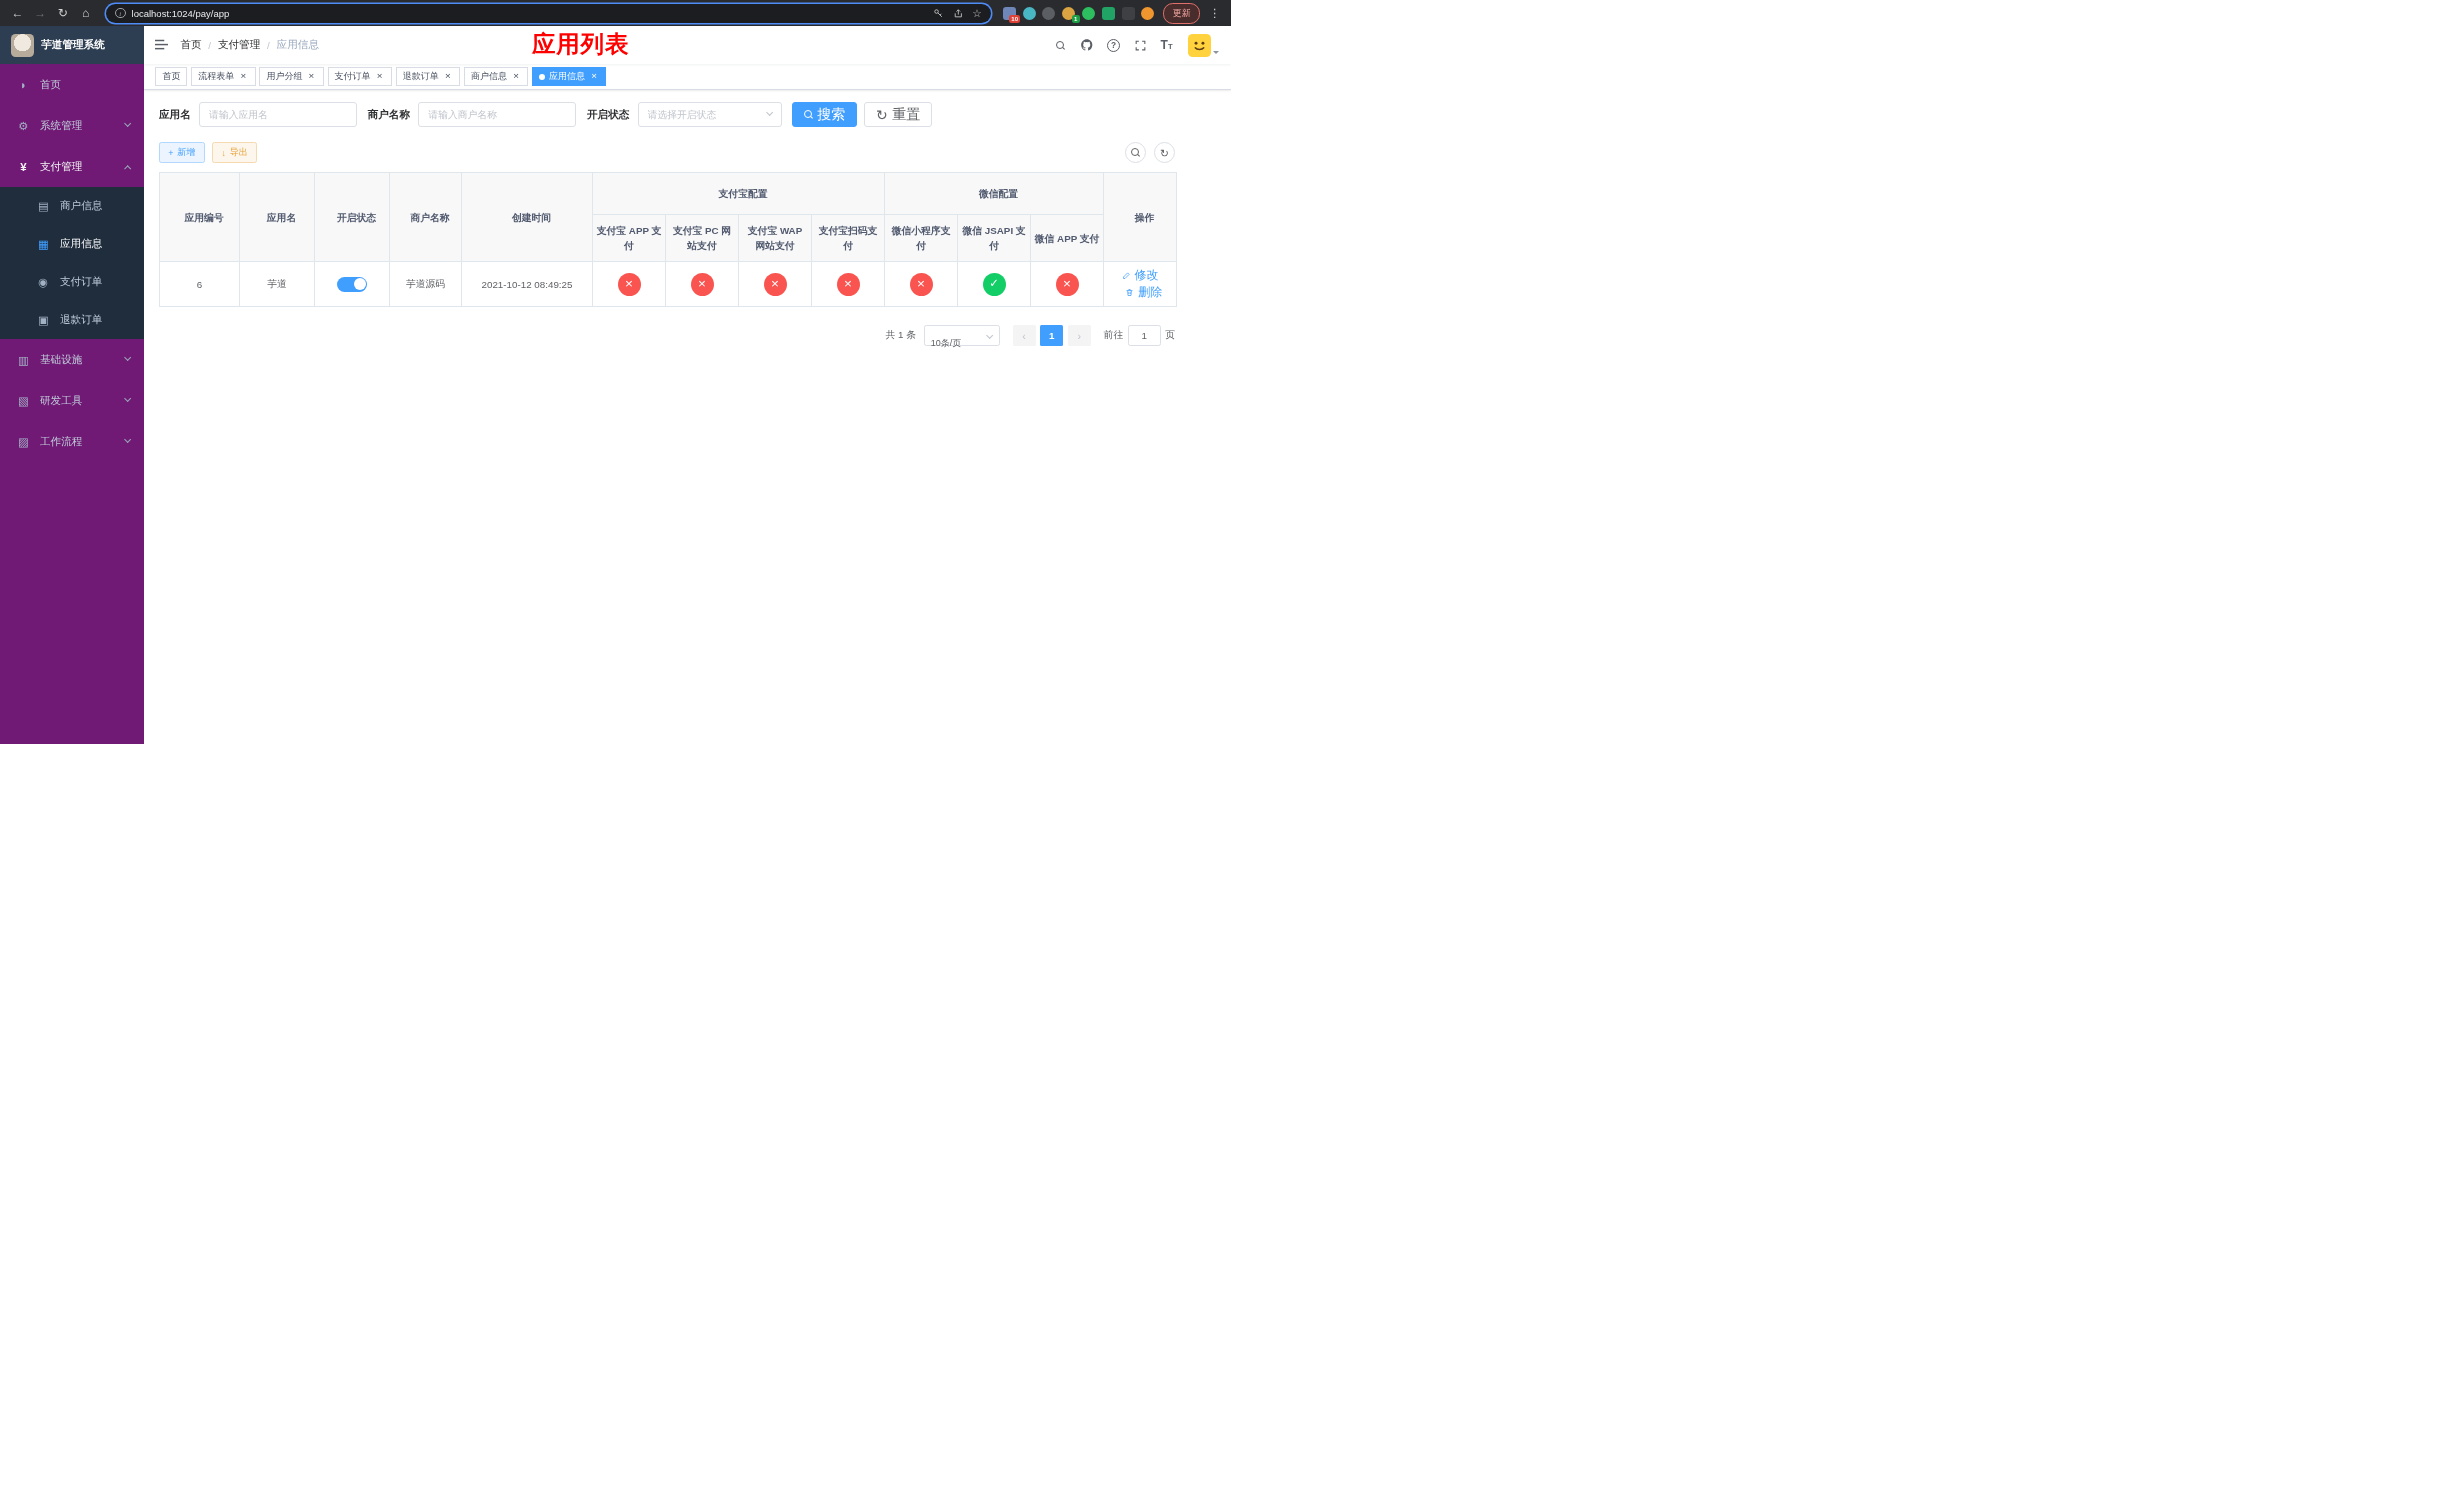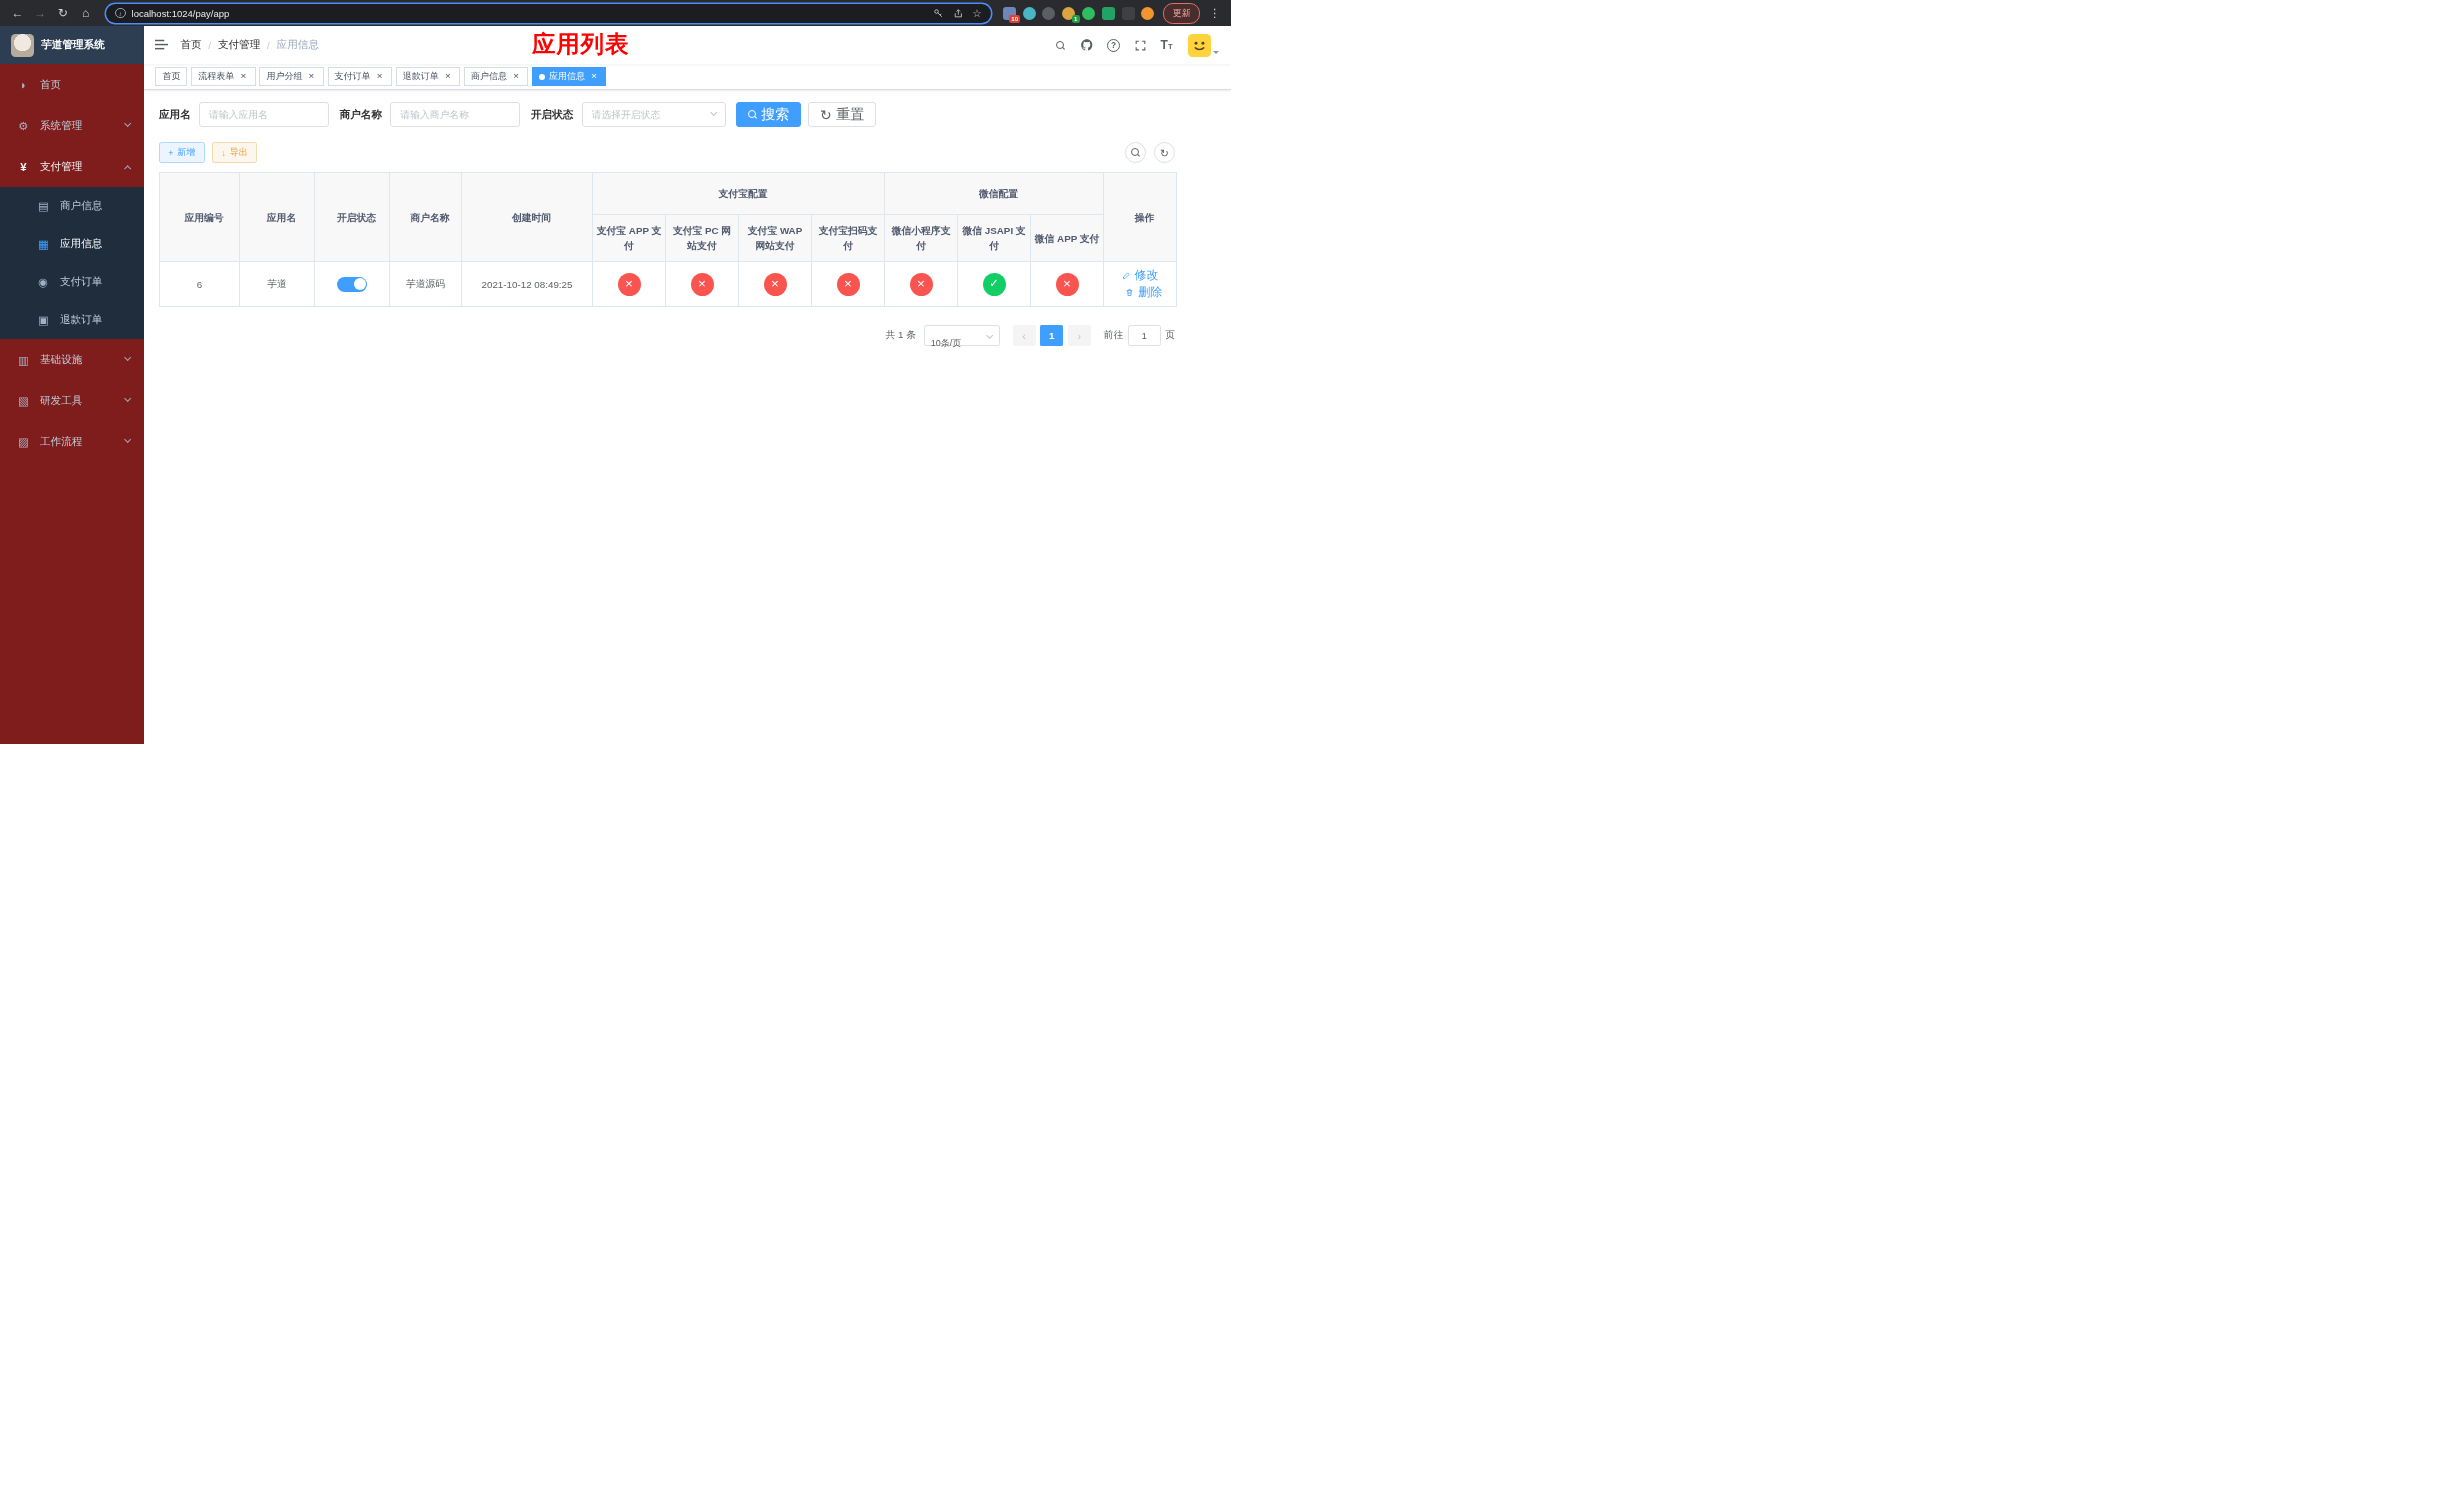--- a/index.html
+++ b/index.html
@@ -23,21 +23,21 @@
   .ext7 { background:#3e4043; } .ext8 { background:#f0962e; }
   .badge { position:absolute; bottom:-3.8px; right:-4.5px; color:#fff; font-size:6px; padding:0.8px 2.3px; border-radius:2.3px; line-height:6.8px; font-weight:700; }
   .badge-red { background:#e04036; } .badge-green { background:#1d9f46; }
   .update-btn { border:0.8px solid #e0706a; color:#f4a9a4; background:rgba(217,48,37,.18); border-radius:9.8px; padding:3px 8.3px; font-size:9px; margin-left:6px; white-space:nowrap; cursor:pointer; }
   .menu-dots { color:#d2d2d2; font-size:11.4px; padding:0 3px 0 6px; cursor:pointer; }
 
   
   .window { display:flex; height:calc(100% - 26px); }
 
   
-  .sidebar { width:144px; background:#7f1d1d; flex-shrink:0; overflow:hidden; }
+  .sidebar { width:144px; background:#701a75; flex-shrink:0; overflow:hidden; }
   .logo-row { height:38px; display:flex; align-items:center; gap:7.6px; padding:0 10.6px; background:#2d3d52; cursor:pointer; }
   .logo-avatar { width:23px; height:23px; border-radius:4.5px; background:radial-gradient(circle at 50% 38%, #efe9df 0 46%, #b7ab9c 47% 100%); }
   .logo-title { color:#fff; font-size:10.6px; font-weight:700; white-space:nowrap; }
   .menu-item { height:41px; display:flex; align-items:center; padding:0 13.6px 0 15px; color:#bfcbd9; font-size:10.6px; cursor:pointer; }
   .mi-icon { width:16.7px; margin-right:8.3px; font-size:11.4px; text-align:center; color:#a3b1c5; }
   .mi-label { flex:1; white-space:nowrap; }
   .chev { width:5.3px; height:5.3px; border-right:1.1px solid #9aa7b9; border-bottom:1.1px solid #9aa7b9; transform:rotate(45deg); margin-top:-3px; }
   .chev.up { transform:rotate(-135deg); margin-top:3.8px; }
   .menu-item.active-parent, .menu-item.active-parent .mi-icon { color:#f4f4f5; }
   .submenu { background:#1f2d3d; }
@@ -74,21 +74,21 @@
   .tag.active { background:#409EFF; border-color:#409EFF; color:#fff; }
   .tag.active .dot { display:inline-block; }
   .tag-close { margin-left:3.8px; font-size:9.8px; line-height:9.8px; width:10.6px; height:10.6px; text-align:center; border-radius:50%; }
 
   
   .content { flex:1; padding:12px 56px 0 15px; background:#fff; min-width:0; }
 
   .filter-row { display:flex; align-items:center; }
   .f-item { display:flex; align-items:center; margin-right:10.6px; }
   .f-label { font-size:10.6px; font-weight:700; color:#303133; margin-right:8.3px; white-space:nowrap; }
-  .f-input { width:130px; height:25px; border:0.8px solid #dcdfe6; border-radius:3px; padding:0 9px; font-size:9.8px; color:#606266; outline:none; background:#fff; }
+  .f-input { width:158px; height:25px; border:0.8px solid #dcdfe6; border-radius:3px; padding:0 9px; font-size:9.8px; color:#606266; outline:none; background:#fff; }
   .f-input::placeholder { color:#c0c4cc; }
   .f-select { width:144px; position:relative; }
   .f-select .f-input { width:100%; padding-right:21px; }
   .caret-down { position:absolute; right:9px; top:8.3px; width:5.3px; height:5.3px; border-right:1px solid #c0c4cc; border-bottom:1px solid #c0c4cc; transform:rotate(45deg); pointer-events:none; }
   .btn { height:25px; border-radius:3px; font-size:14px; padding:0 10.6px; display:inline-flex; align-items:center; gap:4.5px; cursor:pointer; border:0.8px solid transparent; white-space:nowrap; }
   .btn-primary { background:#409EFF; color:#fff; border-color:#409EFF; }
   .btn-default { background:#fff; color:#606266; border-color:#dcdfe6; margin-left:7.6px; }
 
   .toolbar { display:flex; align-items:center; margin-top:15px; }
   .btn-mini { height:21px; font-size:9px; padding:0 8.3px; border-radius:2.3px; display:inline-flex; align-items:center; gap:3.8px; cursor:pointer; }

